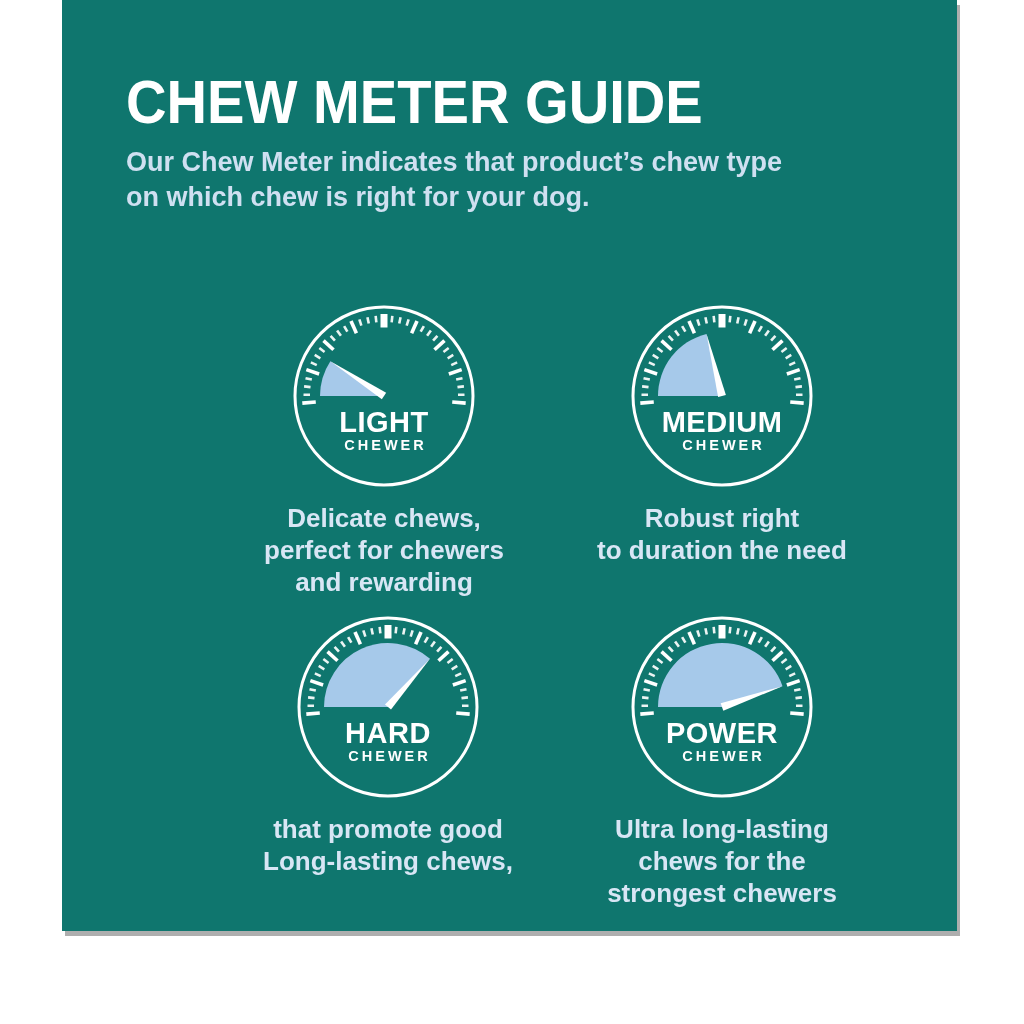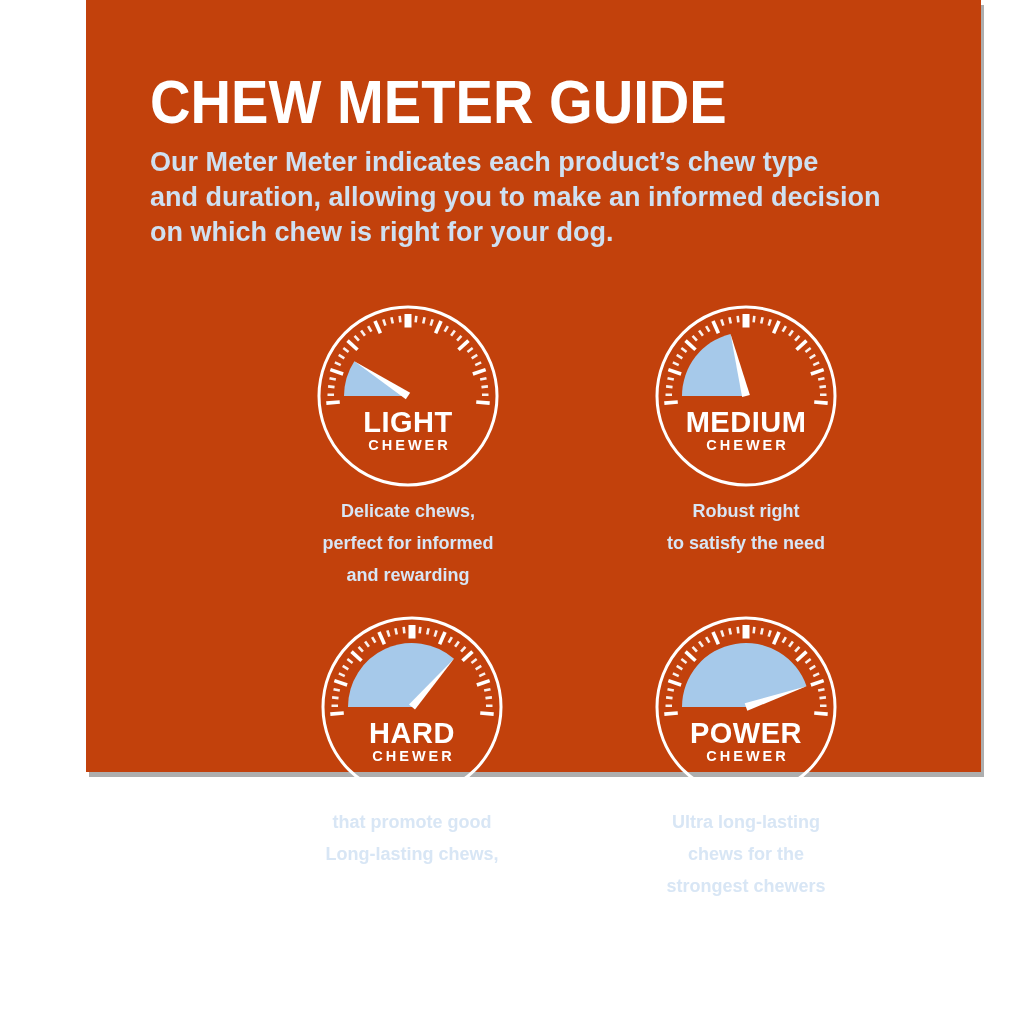--- a/index.html
+++ b/index.html
@@ -2,57 +2,55 @@
 <html><head>
 <meta charset="utf-8">
 <style>
   html,body{margin:0;padding:0;}
   body{
     width:1024px;height:1024px;position:relative;overflow:hidden;
     background:#ffffff;
     font-family:"Liberation Sans", sans-serif;
   }
   .panel{
-    position:absolute;left:62px;top:0;width:895px;height:772px;
-    background:#c2410c;
+    position:absolute;left:62px;top:0;width:895px;height:931px;
+    background:#0f766e;
     box-shadow:3px 5px 0 rgba(120,120,120,.6);
-    margin-left:24px;
   }
   .title{
     position:absolute;left:64px;top:72px;margin:0;
     font-size:61px;line-height:60px;font-weight:bold;color:#ffffff;
     letter-spacing:0px;white-space:nowrap;
     transform:scaleX(.92);transform-origin:0 0;
   }
   .intro{
     position:absolute;left:64px;top:145px;
     font-size:27px;line-height:35px;font-weight:bold;color:#cfe0f1;
   }
   .gauge-card{
     position:absolute;width:340px;
-    display:flex;flex-direction:column;align-items:center;
+    display:flex;flex-direction:column;align-items:center;gap:7px;
   }
   .gauge{width:190px;height:190px;display:block;}
   .gauge .ring{fill:none;stroke:#ffffff;stroke-width:3px;}
   .gauge text{fill:#ffffff;font-family:"Liberation Sans",sans-serif;font-weight:bold;}
   .gauge .glabel{font-size:29px;letter-spacing:.5px;text-anchor:middle;}
   .gauge .gsub{font-size:14.5px;letter-spacing:3px;text-anchor:middle;}
   .desc{
     margin-top:4px;text-align:center;
-    font-size:18px;line-height:32px;font-weight:bold;color:#d8e6f5;
+    font-size:26px;line-height:32px;font-weight:bold;color:#d8e6f5;
   }
 </style>
 </head>
 <body>
 
 <div class="panel">
   <h1 class="title">CHEW METER GUIDE</h1>
   <div class="intro">
-    <div>Our Meter Meter indicates each product’s chew type</div>
-    <div>and duration, allowing you to make an informed decision</div>
+    <div>Our Chew Meter indicates that product’s chew type</div>
     <div>on which chew is right for your dog.</div>
   </div>
   <div id="gauges-root">
       <div class="gauge-card" style="left: 152px; top: 301px;">
     <svg class="gauge" viewBox="0 0 190 190">
       <circle class="ring" cx="95" cy="95" r="89"></circle>
       <g class="ticks">
             <line x1="26.76" y1="100.97" x2="13.31" y2="102.15" stroke="#ffffff" stroke-width="3.6"></line>
             <line x1="21.01" y1="93.79" x2="14.51" y2="93.68" stroke="#ffffff" stroke-width="2.6" opacity="0.92"></line>
             <line x1="21.53" y1="86.14" x2="15.08" y2="85.36" stroke="#ffffff" stroke-width="2.6" opacity="0.92"></line>
@@ -87,21 +85,21 @@
             <line x1="168.99" y1="93.79" x2="175.49" y2="93.68" stroke="#ffffff" stroke-width="2.6" opacity="0.92"></line>
             <line x1="163.24" y1="100.97" x2="176.69" y2="102.15" stroke="#ffffff" stroke-width="3.6"></line>
           </g>
       <path class="wedge" d="M95,95 L31.00,95.00 A64,64 0 0 1 41.33,60.14 Z" fill="#a6c9ea"></path>
       <polygon class="needle" points="41.33,60.14 97.18,91.65 92.82,98.35" fill="#ffffff"></polygon>
       <text class="glabel" x="95" y="131">LIGHT</text>
       <text class="gsub" x="96.5" y="149">CHEWER</text>
     </svg>
     <div class="desc">
           <div>Delicate chews,</div>
-          <div>perfect for informed</div>
+          <div>perfect for chewers</div>
           <div>and rewarding</div>
         </div>
   </div>
       <div class="gauge-card" style="left: 490px; top: 301px;">
     <svg class="gauge" viewBox="0 0 190 190">
       <circle class="ring" cx="95" cy="95" r="89"></circle>
       <g class="ticks">
             <line x1="26.76" y1="100.97" x2="13.31" y2="102.15" stroke="#ffffff" stroke-width="3.6"></line>
             <line x1="21.01" y1="93.79" x2="14.51" y2="93.68" stroke="#ffffff" stroke-width="2.6" opacity="0.92"></line>
             <line x1="21.53" y1="86.14" x2="15.08" y2="85.36" stroke="#ffffff" stroke-width="2.6" opacity="0.92"></line>
@@ -136,21 +134,21 @@
             <line x1="168.99" y1="93.79" x2="175.49" y2="93.68" stroke="#ffffff" stroke-width="2.6" opacity="0.92"></line>
             <line x1="163.24" y1="100.97" x2="176.69" y2="102.15" stroke="#ffffff" stroke-width="3.6"></line>
           </g>
       <path class="wedge" d="M95,95 L31.00,95.00 A64,64 0 0 1 79.52,32.90 Z" fill="#a6c9ea"></path>
       <polygon class="needle" points="79.52,32.90 98.88,94.03 91.12,95.97" fill="#ffffff"></polygon>
       <text class="glabel" x="95" y="131">MEDIUM</text>
       <text class="gsub" x="96.5" y="149">CHEWER</text>
     </svg>
     <div class="desc">
           <div>Robust right</div>
-          <div>to satisfy the need</div>
+          <div>to duration the need</div>
         </div>
   </div>
       <div class="gauge-card" style="left: 156px; top: 612px;">
     <svg class="gauge" viewBox="0 0 190 190">
       <circle class="ring" cx="95" cy="95" r="89"></circle>
       <g class="ticks">
             <line x1="26.76" y1="100.97" x2="13.31" y2="102.15" stroke="#ffffff" stroke-width="3.6"></line>
             <line x1="21.01" y1="93.79" x2="14.51" y2="93.68" stroke="#ffffff" stroke-width="2.6" opacity="0.92"></line>
             <line x1="21.53" y1="86.14" x2="15.08" y2="85.36" stroke="#ffffff" stroke-width="2.6" opacity="0.92"></line>
             <line x1="22.84" y1="78.59" x2="16.50" y2="77.15" stroke="#ffffff" stroke-width="2.6" opacity="0.92"></line>

